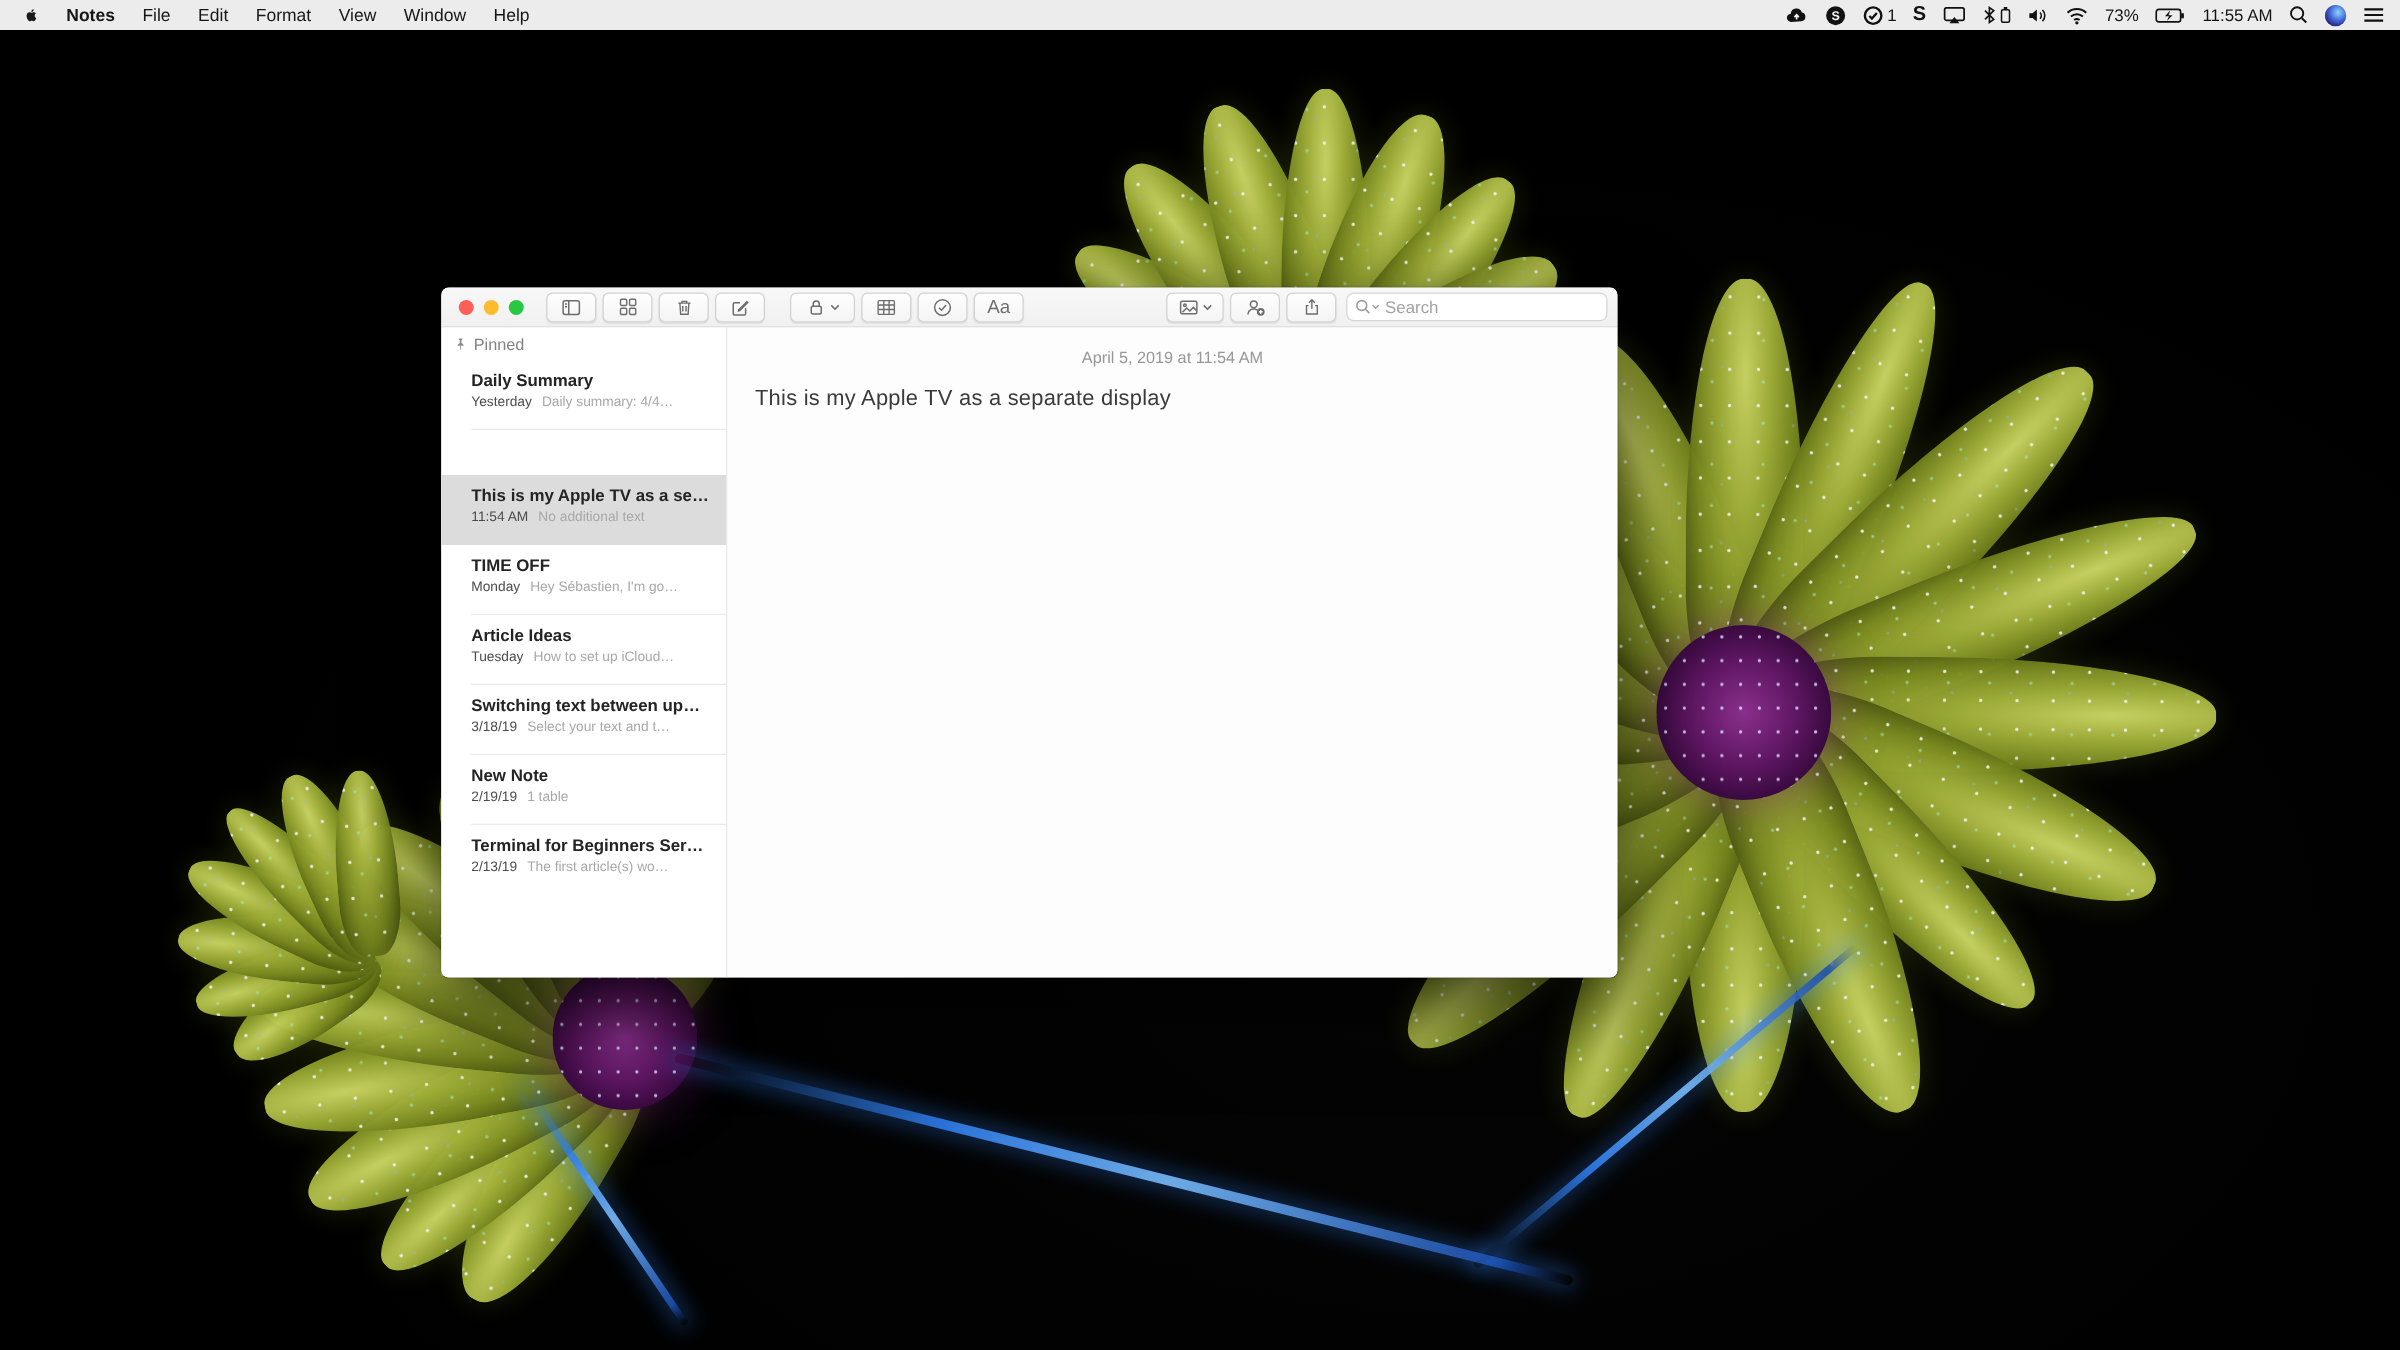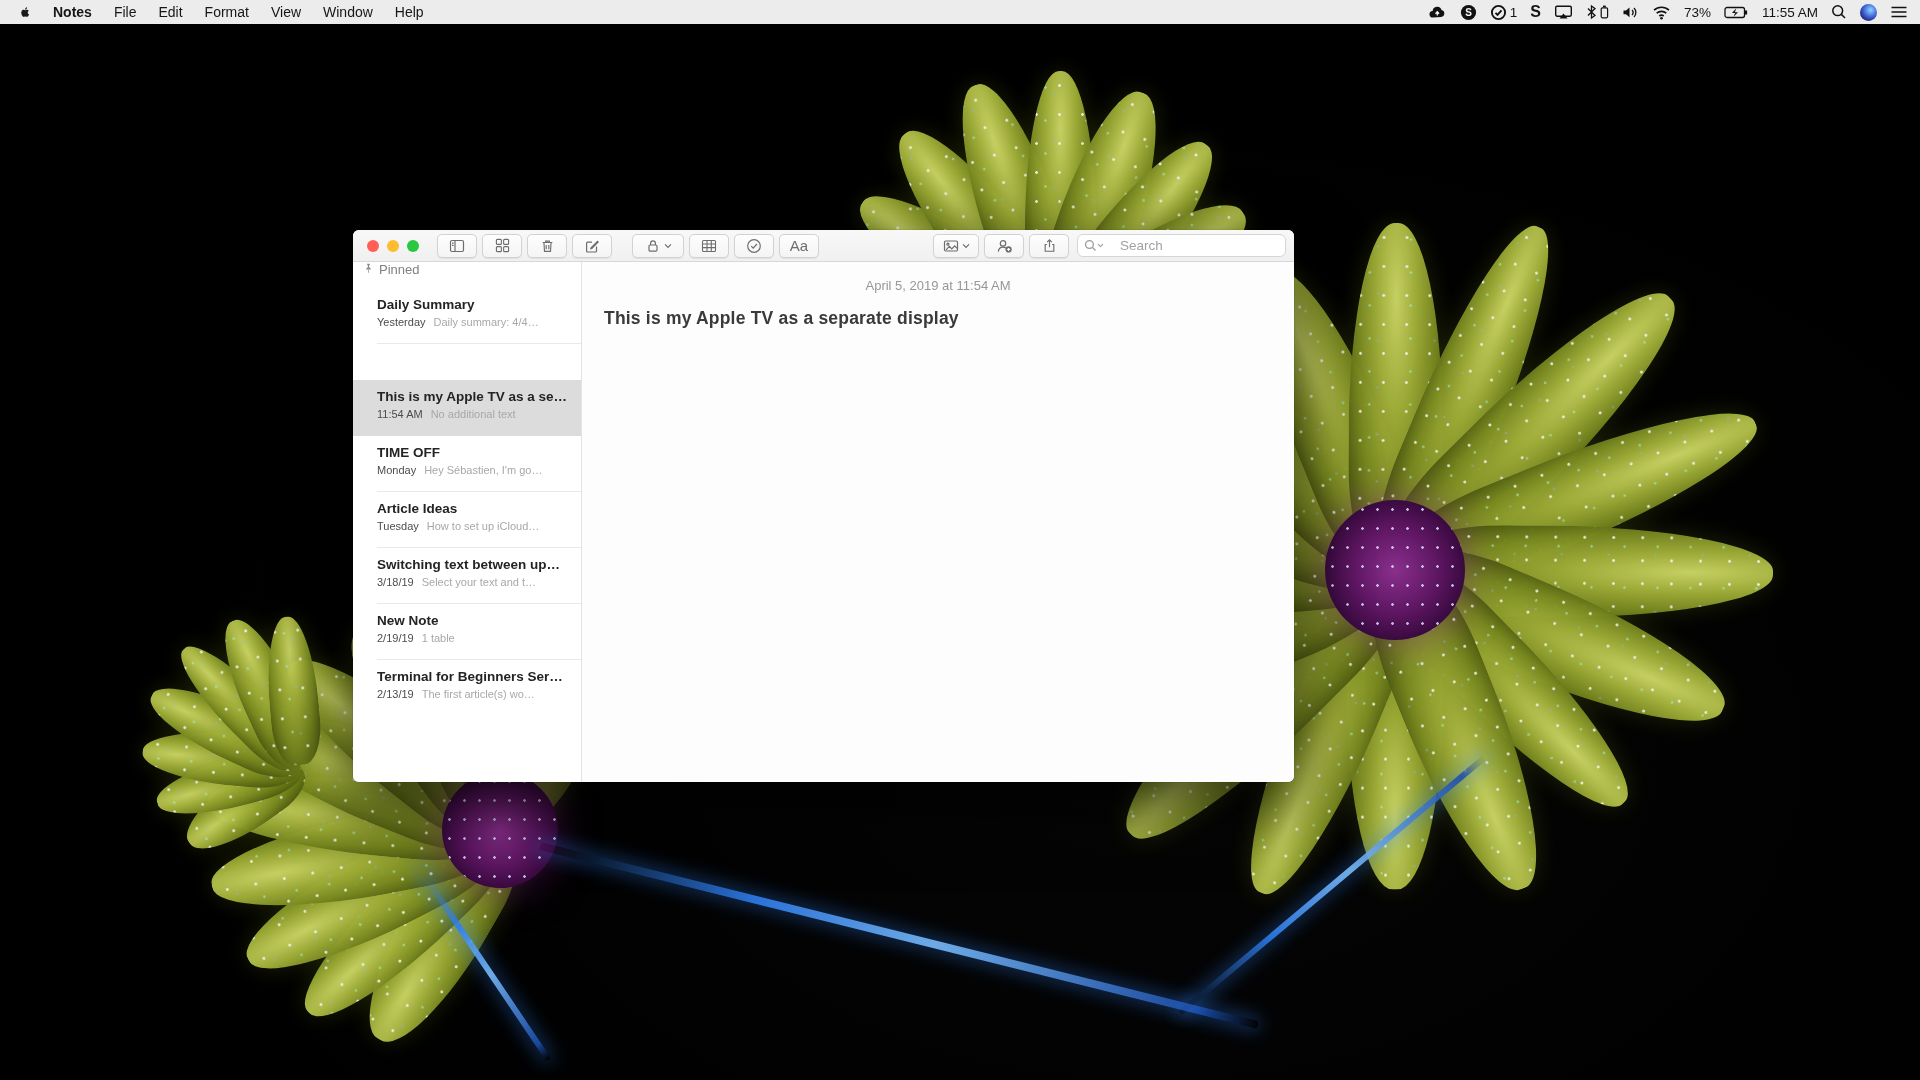--- a/index.html
+++ b/index.html
@@ -63,44 +63,44 @@
     background:linear-gradient(#fefefe,#f4f4f4); color:#6d6d6d; display:flex;
     align-items:center; justify-content:center; gap:3px; box-shadow:0 .5px 1px rgba(0,0,0,.07);
     font-size:15px; cursor:default; }
   .tb svg { display:block; }
   .gap10 { width:10px; }
   .spacer { flex:1; }
   .search-field { width:209px; height:23px; margin-left:8px; border:1px solid #d5d5d5;
     border-radius:6px; background:#fff; display:flex; align-items:center; padding:0 6px;
     color:#9a9a9a; }
   .search-field input { border:none; outline:none; background:transparent; width:150px;
-    font-size:13.5px; color:#7f1d1d; font-family:"Liberation Sans", sans-serif; margin-left:16px; }
+    font-size:13.5px; color:#7f1d1d; font-family:"Liberation Sans", sans-serif; margin-left:4px; }
   .search-field input::placeholder { color:#a2a2a2; }
 
   .win-body { flex:1; display:flex; min-height:0; }
 
   
   .sidebar { width:229px; flex:0 0 229px; background:#fff; border-right:1px solid #e3e3e3;
     overflow:hidden; }
-  .pinned-hdr { height:26px; display:flex; align-items:flex-start; gap:5px; padding-left:10px;
+  .pinned-hdr { height:26px; display:flex; align-items:center; gap:5px; padding-left:10px;
     color:#828282; font-size:13px; }
   .note-row { position:relative; height:56px; padding:9px 8px 0 24px; cursor:default; }
   .note-row::after { content:''; position:absolute; left:24px; right:0; bottom:0; height:1px;
     background:#e9e9e9; }
   .note-row.selected { background:#dcdcdc;margin-top:36px; }
   .note-row.selected::after, .note-row.no-sep::after, .note-row:last-child::after { display:none; }
   .nr-title { font-size:13.5px; font-weight:700; color:#242424; white-space:nowrap; overflow:hidden; }
   .nr-sub { margin-top:4px; font-size:11px; white-space:nowrap; overflow:hidden; }
   .nr-date { color:#4c4c4c; margin-right:8px; }
   .nr-prev { color:#a8a8a8; }
 
   
   .note-area { flex:1; background:#fdfdfd; position:relative; }
   .note-date { text-align:center; margin-top:16px; font-size:13px; color:#979797; }
-  .note-title { margin:15px 24px 0 22px; font-size:17.5px; font-weight:700; color:#3a3a3a;
+  .note-title { margin:15px 24px 0 22px; font-size:17.5px; font-weight:400; color:#3a3a3a;
     letter-spacing:.2px; }
 </style>
 </head>
 <body>
 
 <div class="desktop">
 
   <div class="wallpaper">
     <div class="flower" style="left:1395px;top:570px">
         <div class="petal" style="width: 96px; height: 319.8px; left: -48px; top: -319.8px; transform: rotate(-180deg);"></div>

